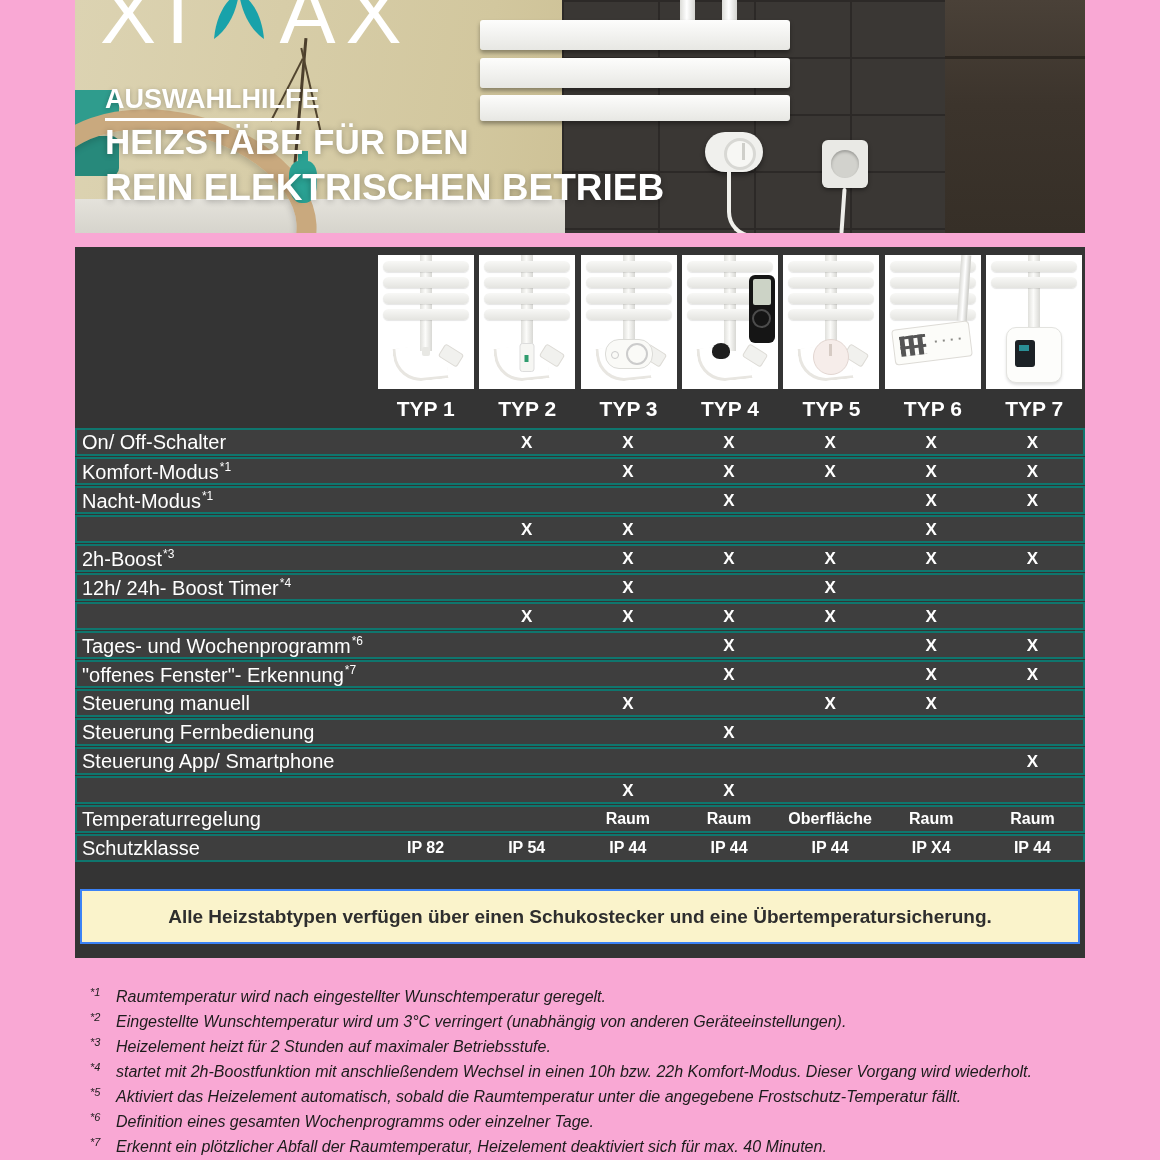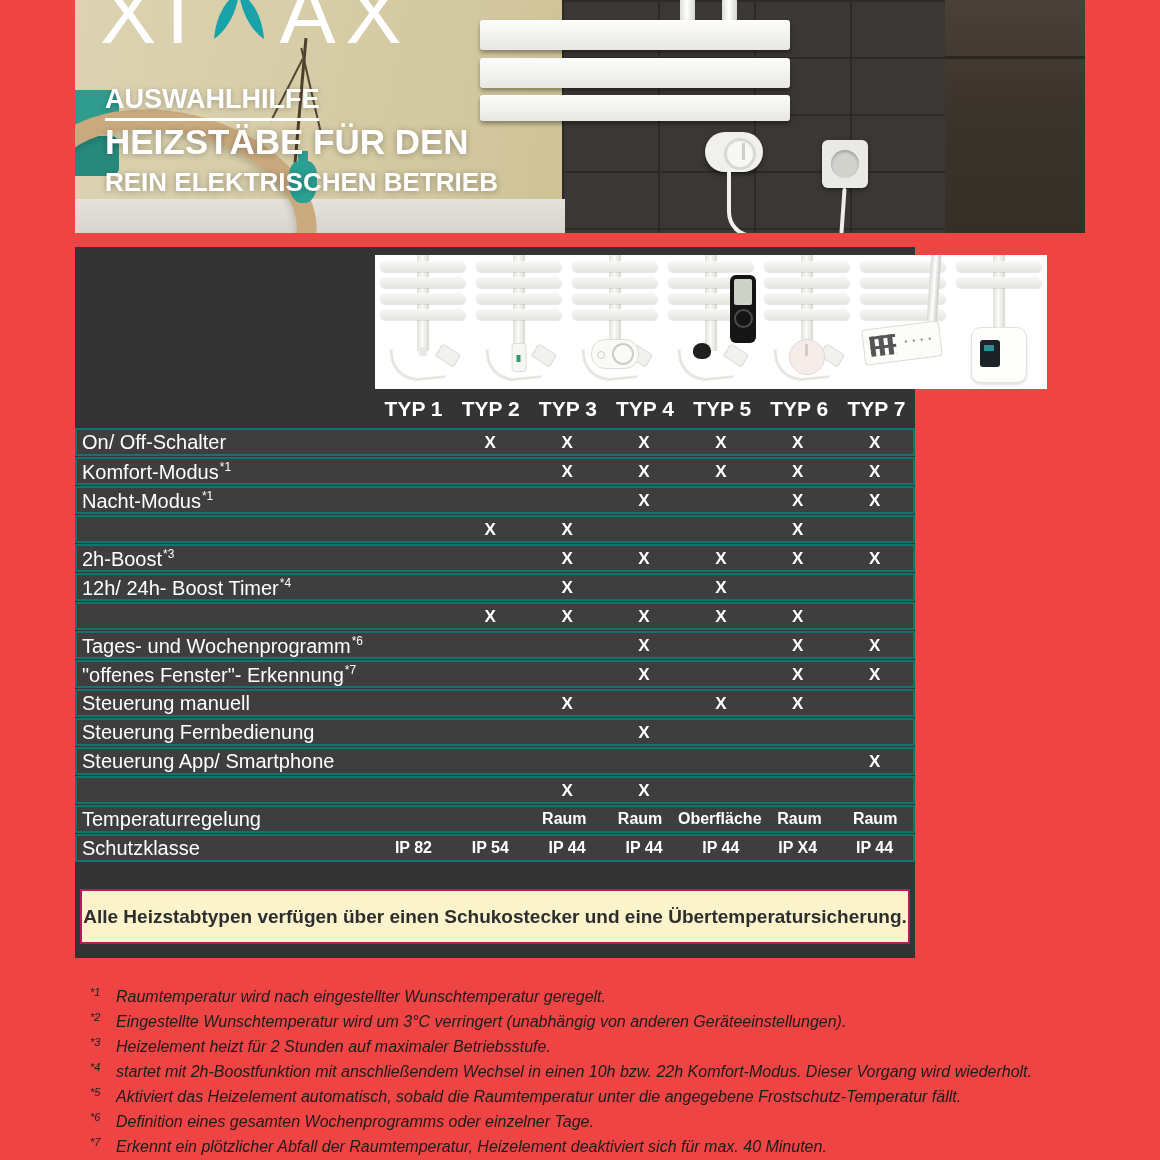--- a/index.html
+++ b/index.html
@@ -1,16 +1,16 @@
 <!DOCTYPE html>
 <html><head>
 <meta charset="utf-8">
 <style>
   html,body{margin:0;padding:0;background:#fff;}
-  .page{position:relative;width:1160px;height:1160px;overflow:hidden;background:#ef4444;
+  .page{position:relative;width:1160px;height:1160px;overflow:hidden;background:#f9a8d4;
         font-family:"Liberation Sans",sans-serif;}
 
   
   .hero{position:absolute;left:75px;top:0;width:1010px;height:233px;overflow:hidden;
         background:linear-gradient(100deg,#dcd3b2 0%,#d2c79e 40%,#c9bc8f 60%);}
   .tiles{position:absolute;left:487px;top:0;width:385px;height:233px;background:#3a3734;
          background-image:linear-gradient(#2c2927 2px,transparent 2px),
                           linear-gradient(90deg,#2c2927 2px,transparent 2px);
          background-size:96px 57px;}
   .cabinet{position:absolute;left:870px;top:0;width:140px;height:233px;
@@ -47,24 +47,24 @@
   .socket:before{content:"";position:absolute;left:9px;top:10px;width:28px;height:28px;border-radius:50%;background:#d2d2cd;
                  box-shadow:inset 0 2px 3px rgba(0,0,0,.25);}
   .socket-cable{position:absolute;left:766px;top:188px;width:4px;height:46px;background:#eeeeea;border-radius:2px;transform:rotate(4deg);}
 
   .logo{position:absolute;left:25px;top:-28px;display:flex;align-items:flex-start;gap:8px;
         color:#fff;font-size:84px;font-weight:400;letter-spacing:10px;line-height:1;}
   .logo svg{margin-top:14px;}
   .eyebrow{position:absolute;left:30px;top:84px;color:#fff;font-size:27px;font-weight:bold;
            border-bottom:3px solid #fff;padding-bottom:3px;text-shadow:0 1px 5px rgba(0,0,0,.25);}
   .title1{position:absolute;left:30px;top:122px;color:#fff;font-size:35px;font-weight:bold;text-shadow:0 1px 6px rgba(0,0,0,.3);text-align:right;}
-  .title2{position:absolute;left:30px;top:167px;color:#fff;font-size:26px;font-weight:bold;text-shadow:0 1px 6px rgba(0,0,0,.3);text-align:right;}
+  .title2{position:absolute;left:30px;top:167px;color:#fff;font-size:37px;font-weight:bold;text-shadow:0 1px 6px rgba(0,0,0,.3);text-align:right;}
 
   
-  .panel{position:absolute;left:75px;top:247px;width:840px;height:711px;background:#343434;}
+  .panel{position:absolute;left:75px;top:247px;width:1010px;height:711px;background:#343434;}
   .thumbs{position:absolute;left:0;top:8px;width:100%;display:grid;grid-template-columns:300px repeat(7,1fr);}
   .thumb{justify-self:center;position:relative;width:96px;height:134px;background:#fff;overflow:hidden;}
   .rungs{position:absolute;left:5px;right:5px;top:6px;z-index:1;}
   .rungs i{display:block;height:11px;margin-bottom:5px;border-radius:6px;
            background:linear-gradient(180deg,#f8f8f6,#e4e4e0);box-shadow:0 1px 1px rgba(0,0,0,.1);}
   .rod{position:absolute;left:50%;top:0;width:12px;height:96px;transform:translateX(-50%);z-index:0;
        background:linear-gradient(90deg,#e0e0dc,#fcfcfa 45%,#d8d8d4);}
   .cable{position:absolute;left:16px;bottom:8px;width:50px;height:32px;z-index:2;
          border-bottom:3px solid #e8e6e1;border-left:3px solid #e8e6e1;border-radius:0 0 0 28px;transform:rotate(-6deg);}
   .plug{position:absolute;right:12px;bottom:26px;width:20px;height:13px;background:#f1f1ee;border:1px solid #dddbd6;
@@ -101,21 +101,21 @@
   .rows-wrap{position:absolute;left:0;top:181px;width:100%;}
   .frow{display:grid;grid-template-columns:298px repeat(7,1fr);align-items:center;height:28px;
         background:#3e3e3e;border:2px solid #0f766e;box-sizing:border-box;margin-bottom:1px;}
   .flabel{color:#fff;font-size:20px;padding-left:5px;white-space:nowrap;line-height:1;}
   .fsup{font-size:12px;color:#fff;margin-left:1px;}
   .fcell{text-align:center;color:#fff;line-height:1;}
   .fcell.x{font-weight:bold;font-size:17px;}
   .fcell.val{font-weight:bold;font-size:16px;}
 
   .note{position:absolute;left:5px;right:5px;top:642px;height:55px;background:#faf3cb;
-        border:2px solid #be185d;box-sizing:border-box;display:flex;align-items:center;justify-content:center;}
+        border:2px solid #3b82f6;box-sizing:border-box;display:flex;align-items:center;justify-content:center;}
   .note span{font-size:19px;font-weight:bold;color:#2e2e2e;}
 
   
   .footnotes{position:absolute;left:90px;top:980px;width:985px;}
   .fn-line{height:25px;line-height:25px;white-space:nowrap;}
   .fn-marker{font-size:11px;font-style:italic;color:#1c1c1c;display:inline-block;width:18px;}
   .fn-text{font-size:16px;font-style:italic;color:#1c1c1c;margin-left:8px;}
 </style>
 </head>
 <body>

